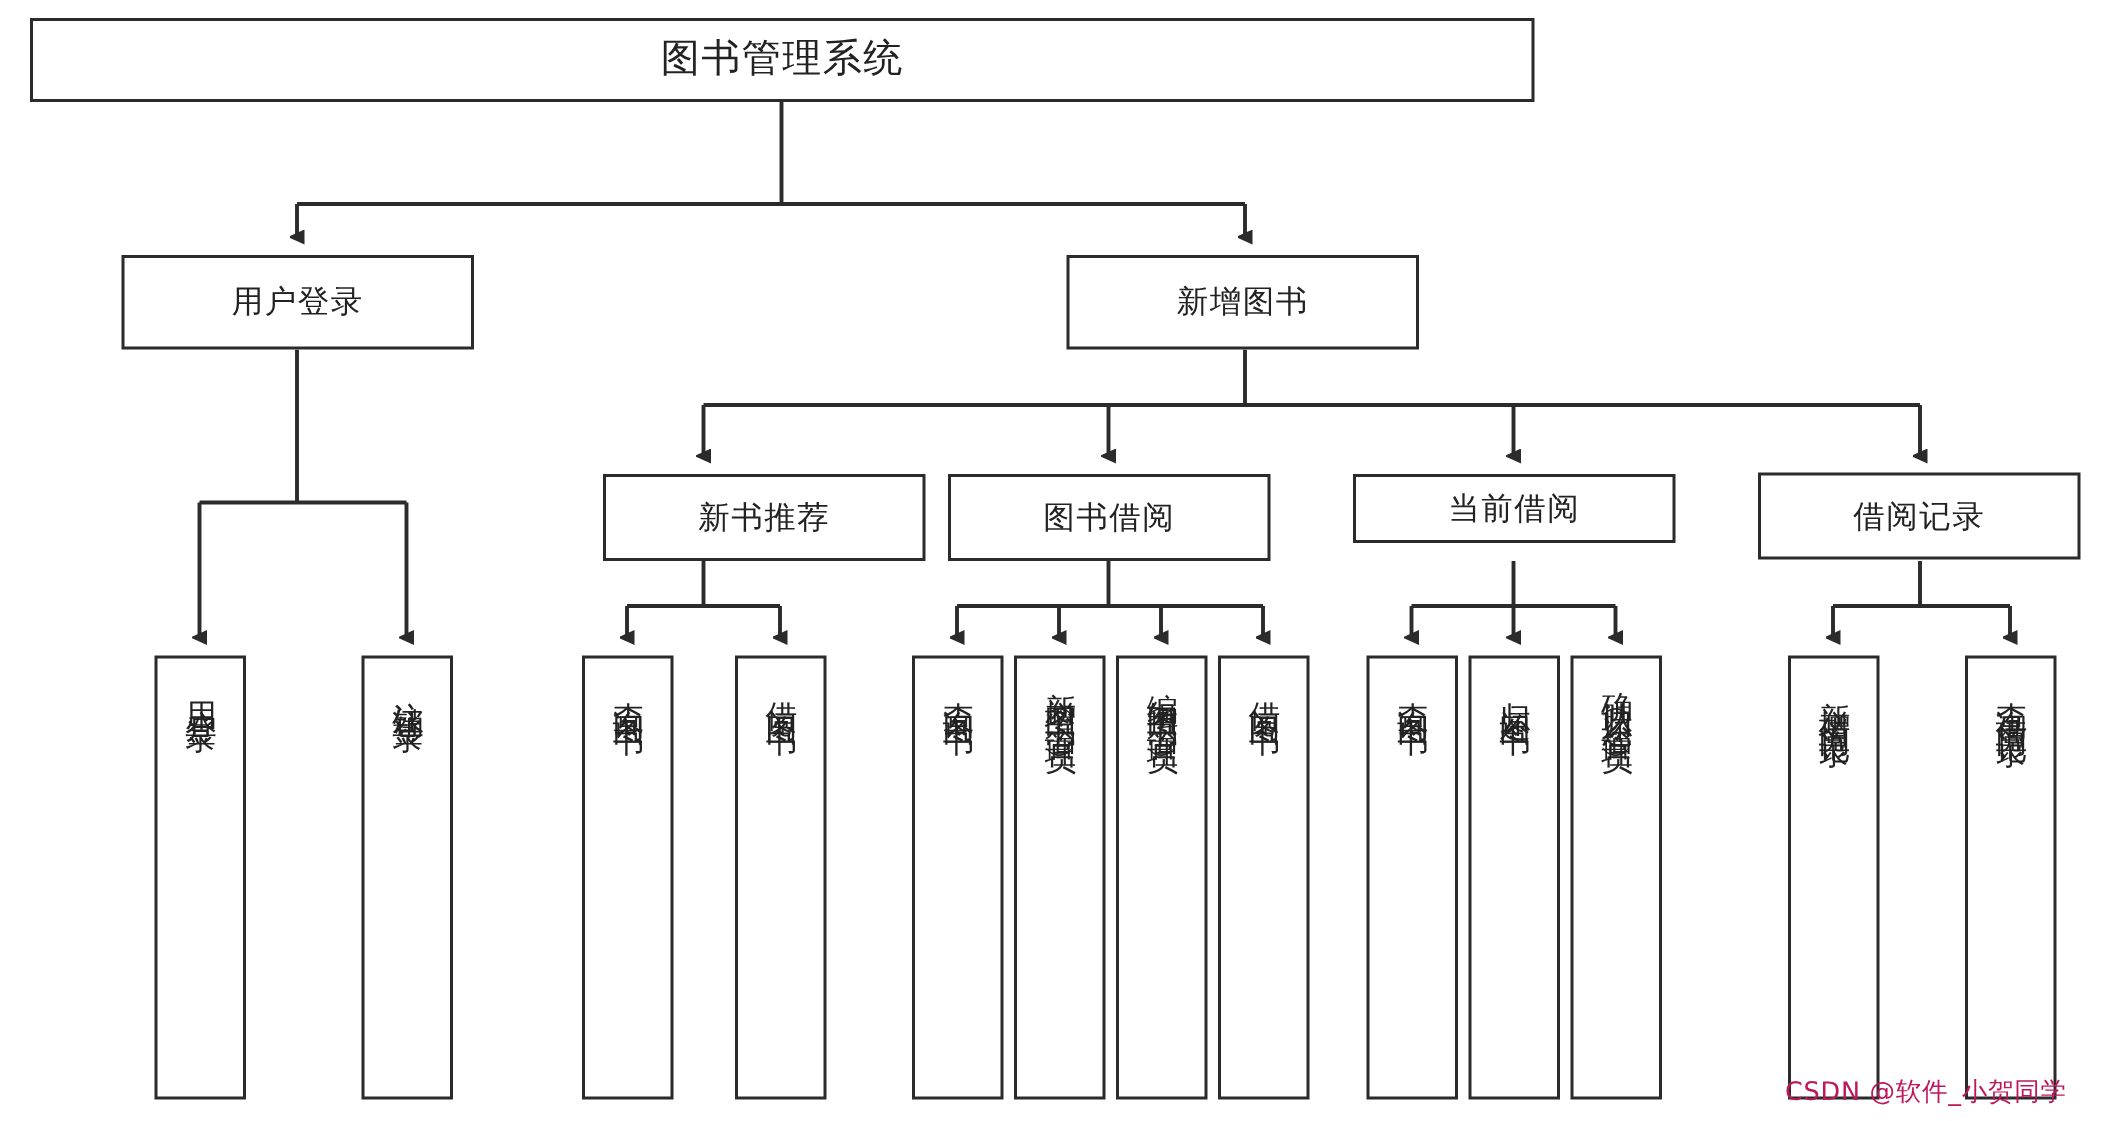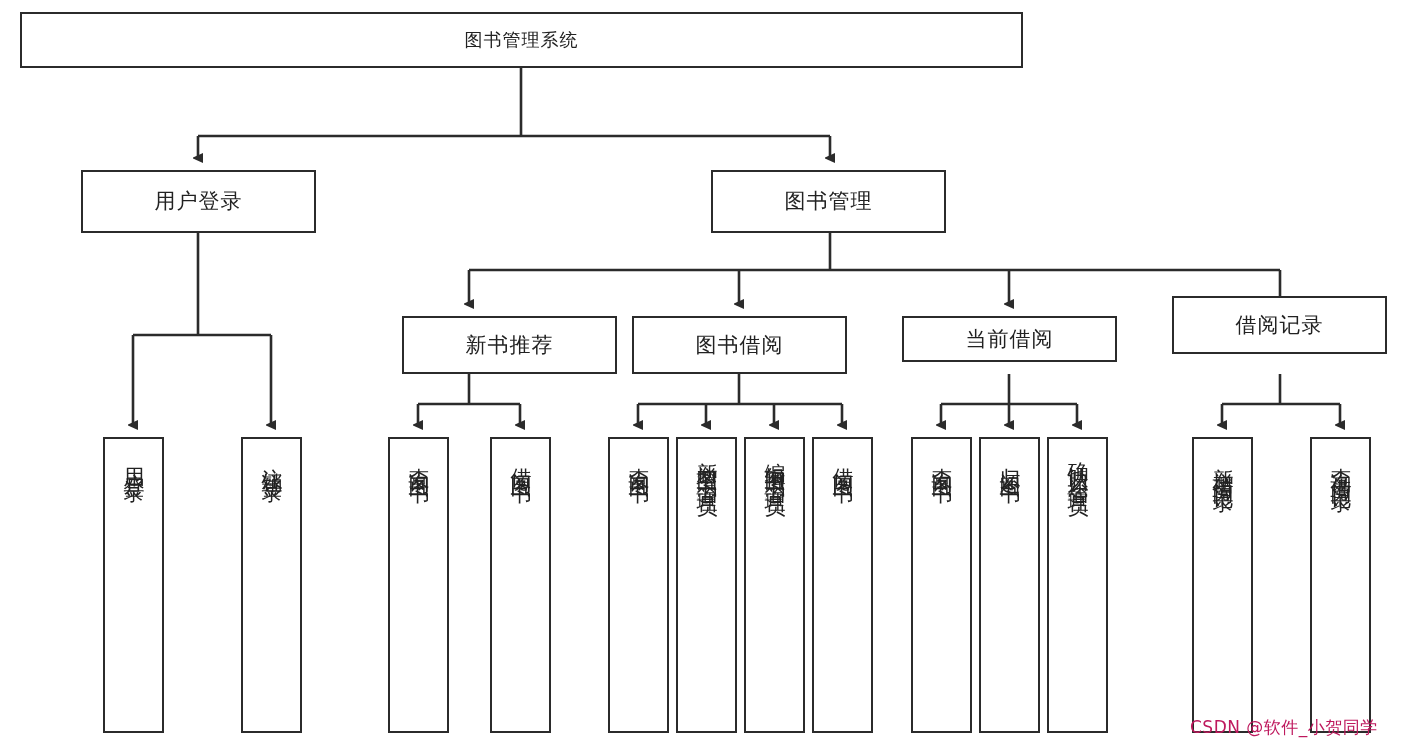--- a/index.html
+++ b/index.html
@@ -54,21 +54,21 @@
     color: #222222;
   }
 
   
   .node.horizontal .node-label {
     font-size: 21px;
     letter-spacing: 1px;
   }
 
   .node.root .node-label {
-    font-size: 18px;
+    font-size: 26px;
   }
 
   
   .node.leaf {
     align-items: flex-start;
     justify-content: center;
     padding-top: 12px;
   }
 
   .node.leaf .node-label {
@@ -148,36 +148,36 @@
 
   <div class="node root horizontal" style="left:20px; top:12px; width:1003px; height:56px;">
     <span class="node-label">图书管理系统</span>
   </div>
 
   <div class="node horizontal" style="left:81px; top:170px; width:235px; height:63px;">
     <span class="node-label">用户登录</span>
   </div>
 
   <div class="node horizontal" style="left:711px; top:170px; width:235px; height:63px;">
-    <span class="node-label">图书管理</span>
+    <span class="node-label">新增图书</span>
   </div>
 
   <div class="node horizontal" style="left:362px; top:316px; width:215px; height:58px;margin-left:40px;">
     <span class="node-label">新书推荐</span>
   </div>
 
   <div class="node horizontal" style="left:632px; top:316px; width:215px; height:58px;">
     <span class="node-label">图书借阅</span>
   </div>
 
   <div class="node horizontal" style="left:902px; top:316px; width:215px; height:46px;">
     <span class="node-label">当前借阅</span>
   </div>
 
-  <div class="node horizontal" style="left:1172px; top:296px; width:215px; height:58px;">
+  <div class="node horizontal" style="left:1172px; top:315px; width:215px; height:58px;">
     <span class="node-label">借阅记录</span>
   </div>
 
   <div class="node leaf" style="left:103px; top:437px; width:61px; height:296px;">
     <span class="node-label">用户登录</span>
   </div>
 
   <div class="node leaf" style="left:241px; top:437px; width:61px; height:296px;">
     <span class="node-label">注销登录</span>
   </div>

